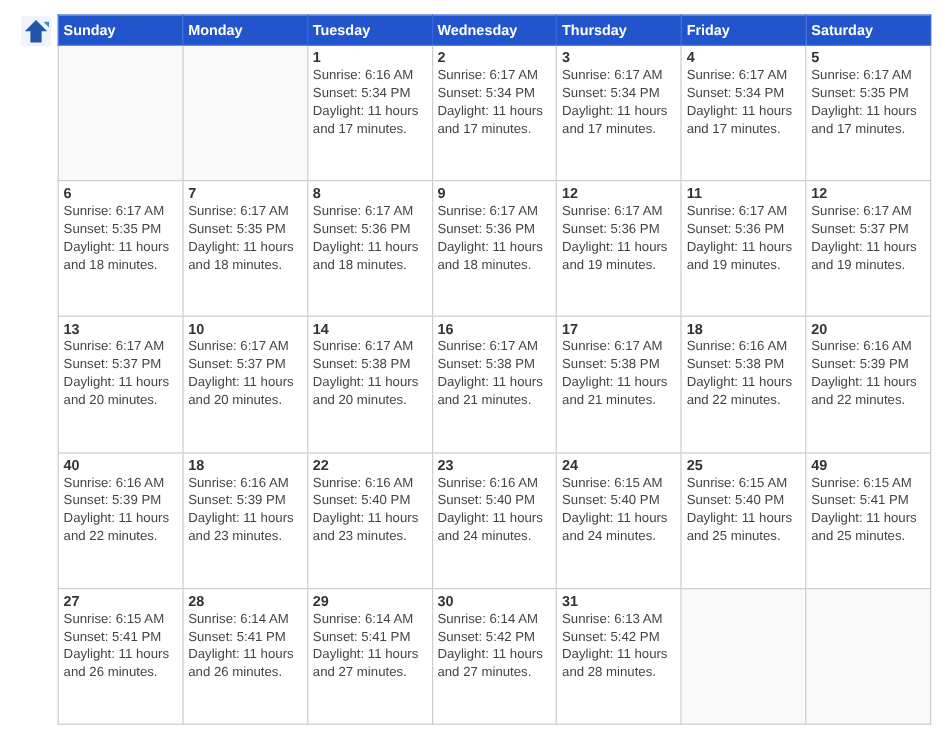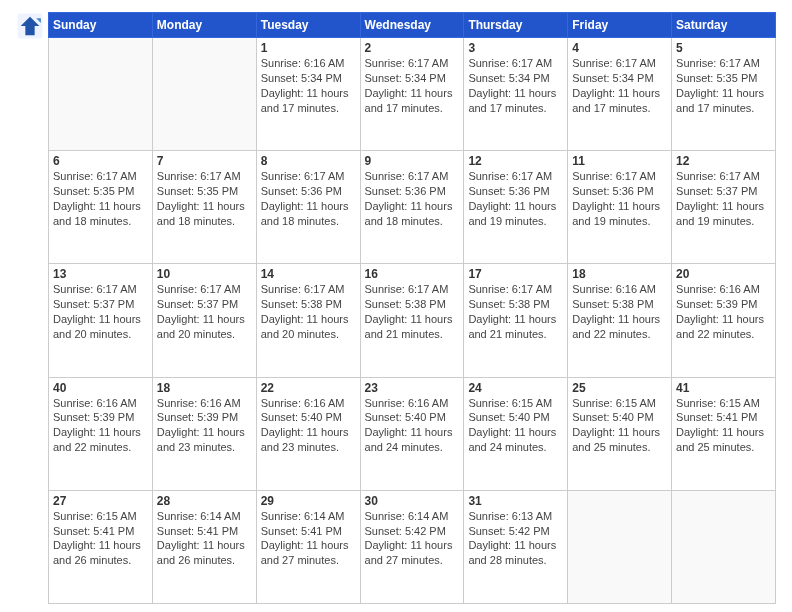--- a/index.html
+++ b/index.html
@@ -287,21 +287,21 @@
 Sunset: 5:40 PM
 Daylight: 11 hours and 24 minutes.</div>
           </td>
           <td>
             <span class="day-number">25</span>
             <div class="day-info">Sunrise: 6:15 AM
 Sunset: 5:40 PM
 Daylight: 11 hours and 25 minutes.</div>
           </td>
           <td>
-            <span class="day-number">41</span>
+            <span class="day-number">49</span>
             <div class="day-info">Sunrise: 6:15 AM
 Sunset: 5:41 PM
 Daylight: 11 hours and 25 minutes.</div>
           </td>
         </tr>
         <tr>
           <td>
             <span class="day-number">27</span>
             <div class="day-info">Sunrise: 6:15 AM
 Sunset: 5:41 PM

